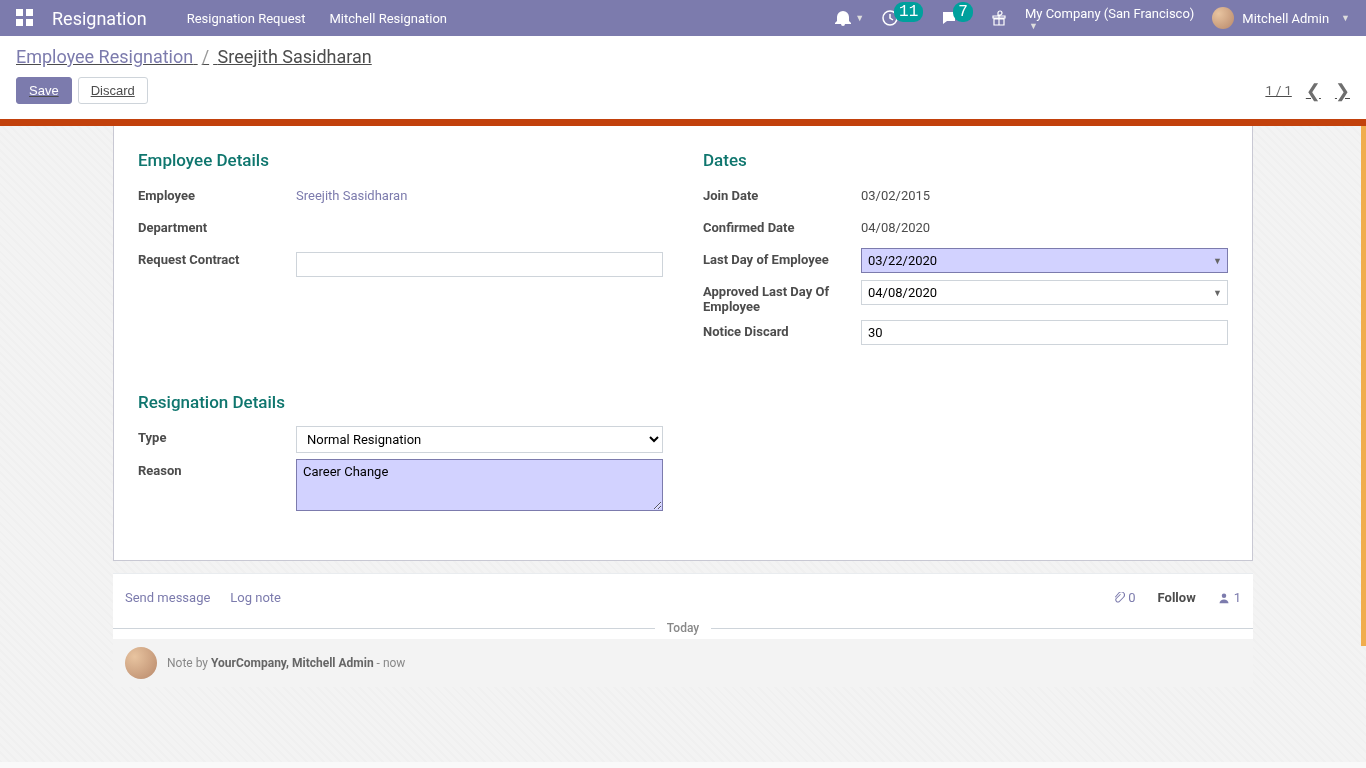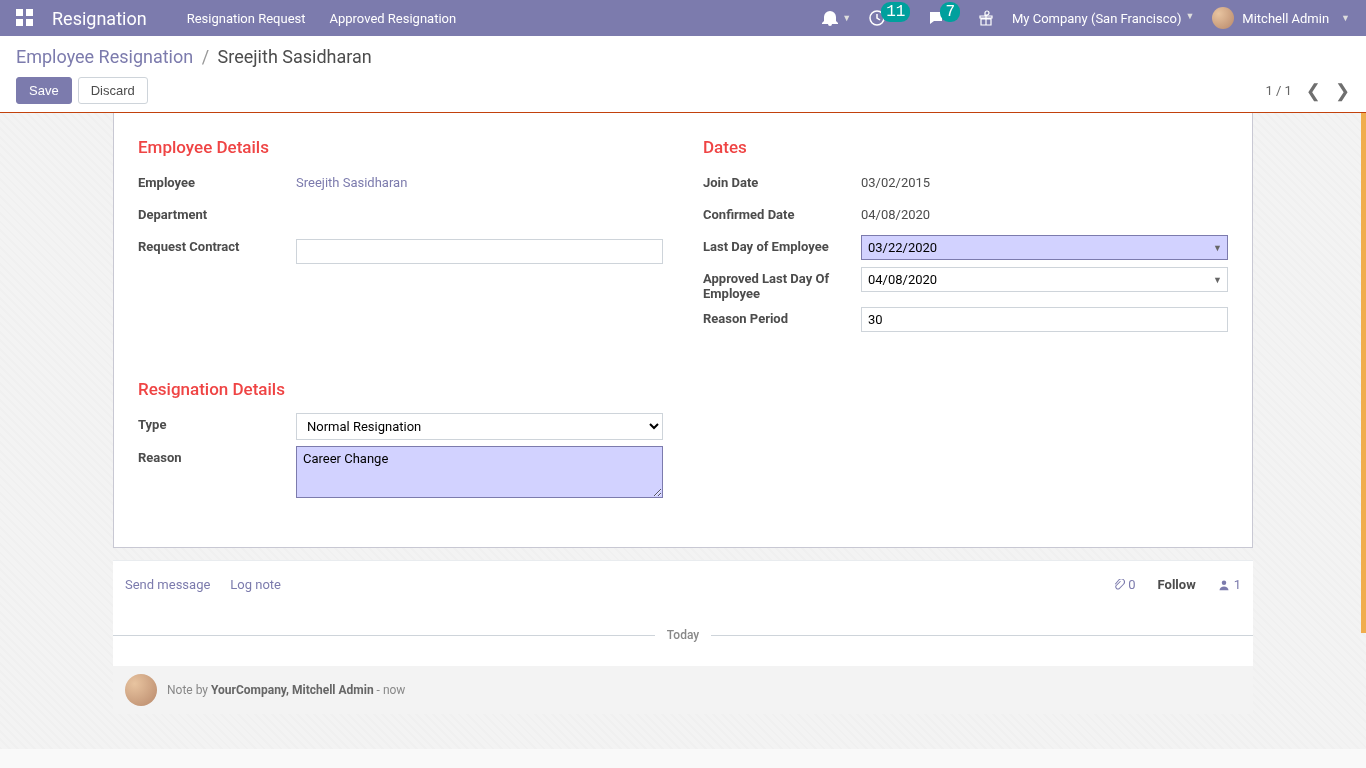--- a/index.html
+++ b/index.html
@@ -41,32 +41,33 @@
     color: #fff;
     font-size: 16px;
     border-radius: 9px;
     padding: 1px 5px;
     margin-left: -4px;
     position: relative;
     top: -6px;
     font-family: Liberation Mono, monospace;
   }
   .caret { font-size: 9px; margin-left: 4px; color: #ddd; }
-  .company-select { color: #fff; font-size: 13px; display: flex; align-items: flex-start; }
+  .company-select { color: #fff; font-size: 13px; display: flex; align-items: flex-start; flex-direction: column; }
   .user-menu { display: flex; align-items: center; gap: 8px; color: #fff; font-size: 13px; }
   .avatar-sm {
     width: 22px; height: 22px; border-radius: 50%;
     background: radial-gradient(circle at 30% 30%, #e8c4a0, #b8886a);
   }
   
   
   .control-panel {
     background: #fff;
-    border-bottom: 1px solid #c2410c;
-    padding: 10px 16px 8px 16px;
+    border-bottom: 7px solid #c2410c;
+    padding: 10px 16px 15px 16px;
+    text-decoration: underline;
   }
   .breadcrumb { font-size: 18px; margin-bottom: 10px; }
   .breadcrumb a { color: #7C7BAD; text-decoration: none; }
   .breadcrumb .sep { color: #999; margin: 0 4px; }
   .breadcrumb .current { color: #4c4c4c; }
   .cp-bottom { display: flex; align-items: center; justify-content: space-between; }
   .btn {
     padding: 5px 12px;
     border: 1px solid #ced4da;
     background: #fff;
@@ -104,21 +105,21 @@
     margin: 0 auto;
     border: 1px solid #c8c8d3;
     border-top: none;
     padding: 24px 24px 40px 24px;
     position: relative;
   }
   .record-title { font-size: 26px; font-weight: bold; color: #4c4c4c; margin-bottom: 28px; }
   
   .form-cols { display: flex; gap: 40px; }
   .col { flex: 1; }
-  .section-title { font-size: 17px; color: #ef4444; font-weight: 500; margin-bottom: 14px; }
+  .section-title { font-size: 17px; color: #0f766e; font-weight: 500; margin-bottom: 14px; }
   
   .field-row { display: flex; align-items: flex-start; margin-bottom: 6px; min-height: 26px; }
   .field-label { width: 158px; font-weight: bold; font-size: 13px; color: #4c4c4c; padding-top: 4px; }
   .field-value { flex: 1; padding-top: 4px; font-size: 13px; }
   .field-value a { color: #7C7BAD; text-decoration: none; }
   
   .input-text, .input-date, .input-select, .input-num, .textarea {
     width: 100%;
     border: 1px solid #ced4da;
     padding: 4px 6px;
@@ -152,21 +153,21 @@
     display: flex; align-items: center; padding: 0 12px 12px 12px;
     justify-content: space-between;
   }
   .chatter-actions { display: flex; gap: 20px; }
   .chatter-actions a { color: #7C7BAD; font-size: 13px; text-decoration: none; }
   .chatter-right { display: flex; gap: 22px; align-items: center; color: #4c4c4c; font-size: 13px;}
   .chatter-right .attach { color: #7C7BAD; display: flex; align-items: center; gap: 3px; }
   .follow { font-weight: bold; }
   .followers { display: flex; align-items: center; gap: 4px; color: #7C7BAD; }
   
-  .divider-line { display: flex; align-items: center; margin: 24px 0; }
+  .divider-line { display: flex; align-items: center; margin: 4px 0; }
   .divider-line .line { flex:1; height:1px; background:#ced4da; }
   .divider-line .label { padding: 0 12px; color: #888; font-size: 12px; font-weight: 500; }
   
   .message-row {
     background: #f3f3f3;
     display: flex; align-items: center;
     padding: 8px 12px; gap: 10px;
     font-size: 12px; color: #888;
   }
   .message-row .avatar-sm { width: 32px; height: 32px; }
@@ -177,21 +178,21 @@
 
 <div class="navbar">
   <div class="apps-icon">
     <span></span>
       <span></span>
       <span></span>
       <span></span>
   </div>
   <div class="app-title">Resignation</div>
   <a class="nav-link">Resignation Request</a>
-  <a class="nav-link">Approved Resignation</a>
+  <a class="nav-link">Mitchell Resignation</a>
 
   <div class="navbar-right">
     <div class="nav-icon">
       <svg viewBox="0 0 16 16">
           <path d="M8 16a2 2 0 0 0 2-2H6a2 2 0 0 0 2 2zm6-5V7a6 6 0 1 0-12 0v4l-2 2v1h16v-1l-2-2z"></path>
         </svg>
       <span class="caret">▼</span>
     </div>
     <div class="nav-icon">
       <svg viewBox="0 0 16 16">
@@ -288,21 +289,21 @@
           </div>
         </div>
         <div class="field-row">
           <div class="field-label">Approved Last Day Of Employee</div>
           <div class="date-wrap">
             <input class="input-date" type="text" value="04/08/2020" style="">
             <span class="dd">▼</span>
           </div>
         </div>
         <div class="field-row">
-          <div class="field-label">Reason Period</div>
+          <div class="field-label">Notice Discard</div>
           <div class="field-value" style="padding-top:0;">
             <input class="input-num" type="text" value="30" style="">
           </div>
         </div>
       </div>
     </div>
 
     <div class="resignation-details">
       <div class="section-title">Resignation Details</div>
 

